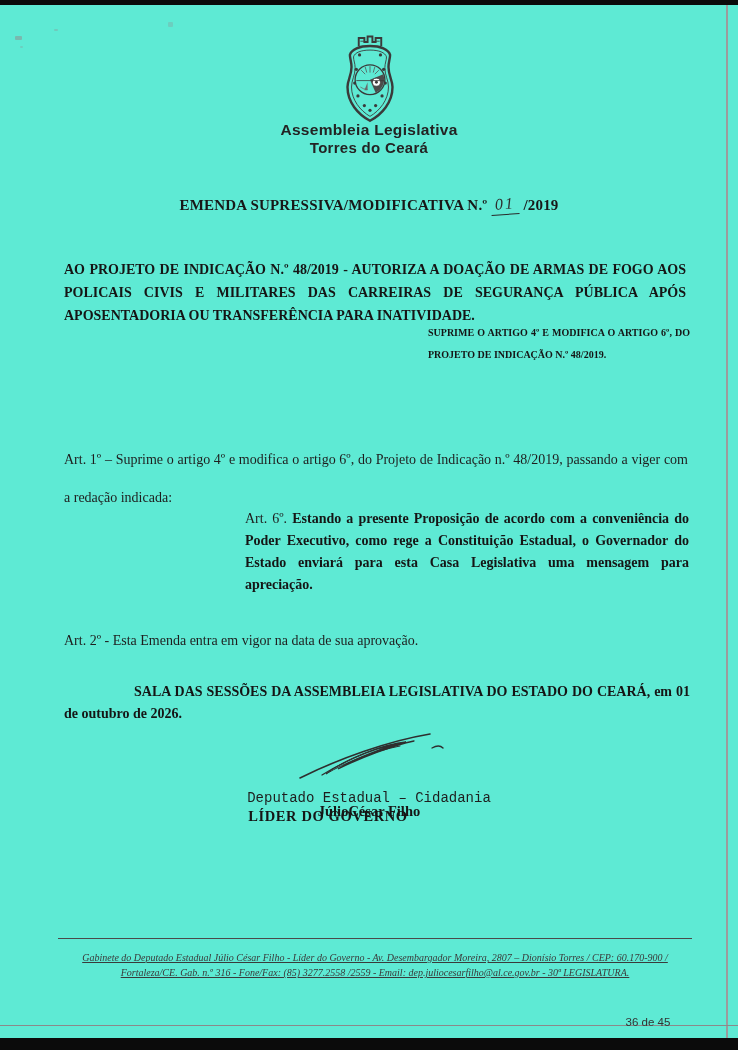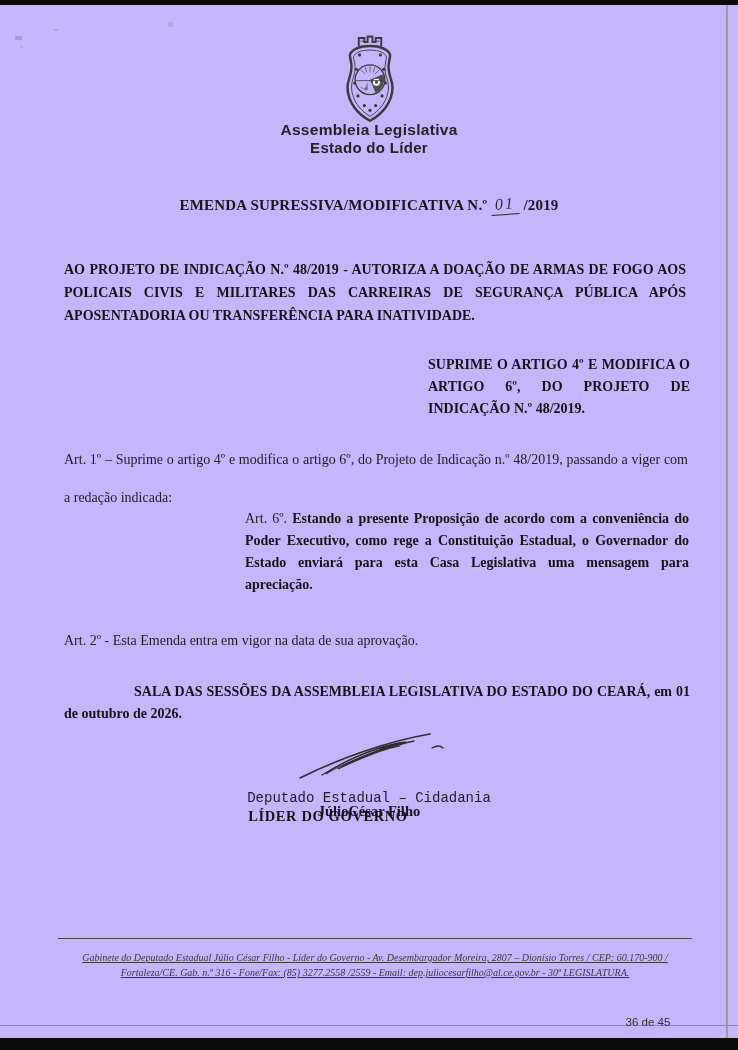--- a/index.html
+++ b/index.html
@@ -1,20 +1,20 @@
 <!DOCTYPE html>
 <html><head>
 <meta charset="utf-8">
 <style>
   html,body { margin:0; padding:0; background:#e8e8e8; }
   .page {
     position:relative;
     width:738px; height:1050px;
     margin:0 auto;
-    background:#c4b5fd;
+    background:#5eead4;
     overflow:hidden;
     font-family:"Liberation Serif", serif;
     color:#1e1e1e;
   }
   
   .scan-bar-top   { position:absolute; left:0; top:0; width:738px; height:5px; background:#0b0b0b; }
   .scan-bar-bottom{ position:absolute; left:0; top:1038px; width:738px; height:12px; background:#0b0b0b; }
   .scan-edge-right{ position:absolute; left:726px; top:5px; width:2px; height:1033px; background:#9c9c9c; }
   .speck { position:absolute; background:#8f8f8f; opacity:.55; border-radius:1px; }
   .speck.s1 { left:15px; top:36px; width:7px; height:4px; }
@@ -50,22 +50,22 @@
     color:#2e2e2e;
   }
 
   
   .subject {
     position:absolute; left:64px; top:258px; width:622px;
     font-weight:bold; font-size:14px; line-height:23px;
     text-align:justify; color:#151515;
   }
   .summary-block {
-    position:absolute; left:428px; top:354px; width:262px;
-    font-weight:bold; font-size:14px; line-height:22px;
+    position:absolute; left:428px; top:322px; width:262px;
+    font-weight:bold; font-size:10px; line-height:22px;
     text-align:justify; color:#151515;
   }
   .art1 {
     position:absolute; left:64px; top:441px; width:624px;
     font-size:14px; line-height:38px; text-align:justify;
   }
   .art6 {
     position:absolute; left:245px; top:508px; width:444px;
     font-size:14px; line-height:22px; text-align:justify;
   }
@@ -151,21 +151,21 @@
     <circle cx="58" cy="60" r="5" fill="#ffffff" stroke="#3a3a3a" stroke-width="1"></circle>
     <circle cx="58" cy="60" r="1.8" fill="#3a3a3a"></circle>
 
     <path d="M33 58 H 68" stroke="#3a3a3a" stroke-width="1"></path>
     <path d="M43 70 L47 60 L47 70 Z" fill="#6a6a6a"></path>
     <path d="M38 66 q 4 3 9 3" fill="none" stroke="#6a6a6a" stroke-width="1"></path>
   </svg>
 
   <div class="org-block">
     <div class="org-line1">Assembleia Legislativa</div>
-    <div class="org-line2">Estado do Líder</div>
+    <div class="org-line2">Torres do Ceará</div>
   </div>
 
   <div class="doc-title">
     <span>EMENDA SUPRESSIVA/MODIFICATIVA N.º</span>
     <span class="hand-number">01</span>
     <span>/2019</span>
   </div>
 
   <div class="subject">AO PROJETO DE INDICAÇÃO N.º 48/2019 - AUTORIZA A DOAÇÃO DE ARMAS DE FOGO AOS POLICAIS CIVIS E MILITARES DAS CARREIRAS DE SEGURANÇA PÚBLICA APÓS APOSENTADORIA OU TRANSFERÊNCIA PARA INATIVIDADE.</div>
 

